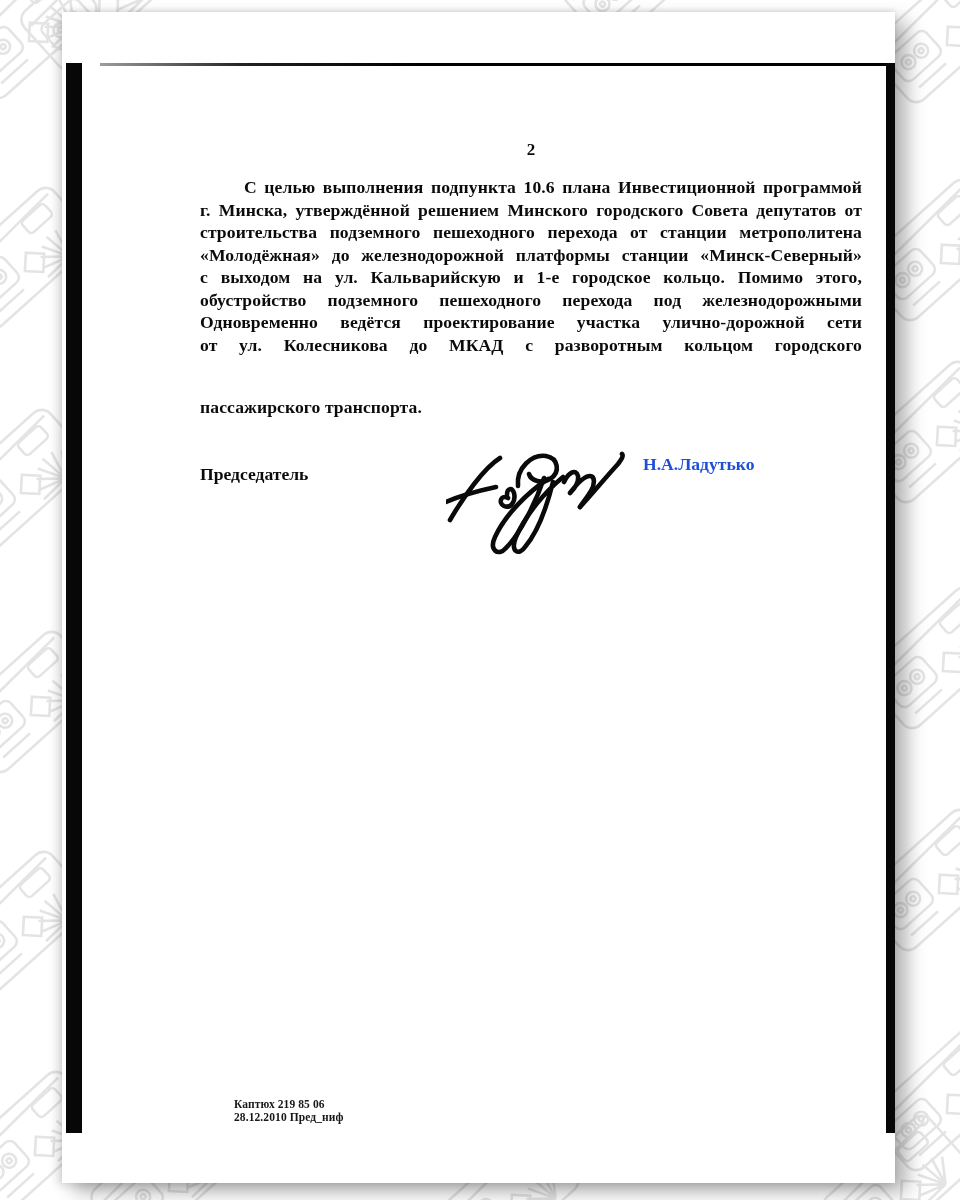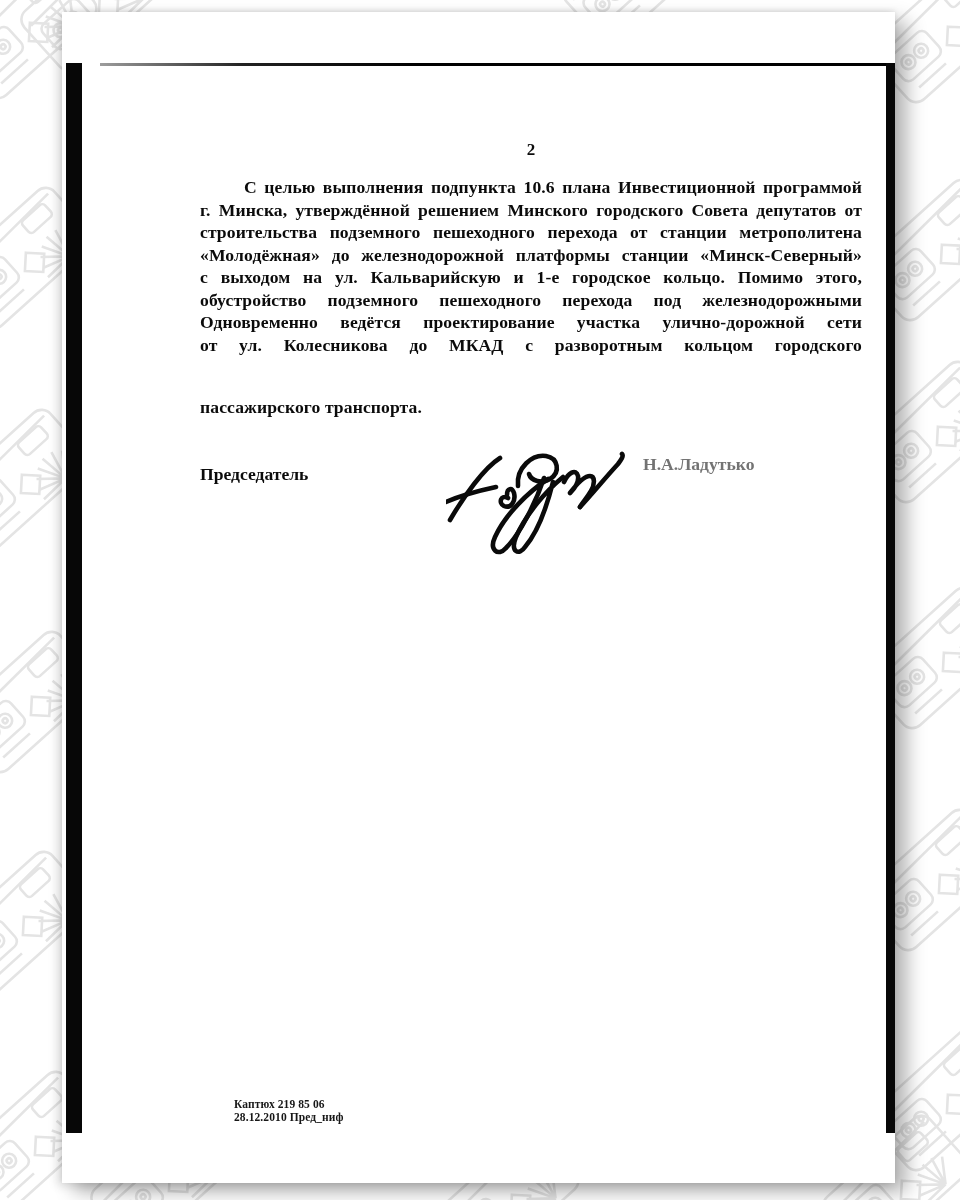--- a/index.html
+++ b/index.html
@@ -38,21 +38,21 @@
   }
   .body-text .line{text-align:justify;text-align-last:justify;height:22.5px;white-space:normal;}
   .body-text .line.first{padding-left:44px;}
   .body-text .line.last{text-align:left;text-align-last:left;margin-top:40px;}
   .sig-title{
     position:absolute;left:138px;top:442px;
     font-size:17.6px;font-weight:bold;color:#0b0b0b;margin-top:10px;
   }
   .sig-name{
     position:absolute;left:581px;top:442px;
-    font-size:17.6px;font-weight:bold;color:#737373;
+    font-size:17.6px;font-weight:bold;color:#1d4ed8;
   }
   .sig-svg{position:absolute;left:384px;top:428px;width:182px;height:126px;}
   .footer{
     position:absolute;left:136px;top:1086px;
     font-size:11.5px;line-height:13px;font-weight:bold;color:#171717;
     letter-spacing:0.1px;
     margin-left:36px;
   }
 </style>
 </head>

